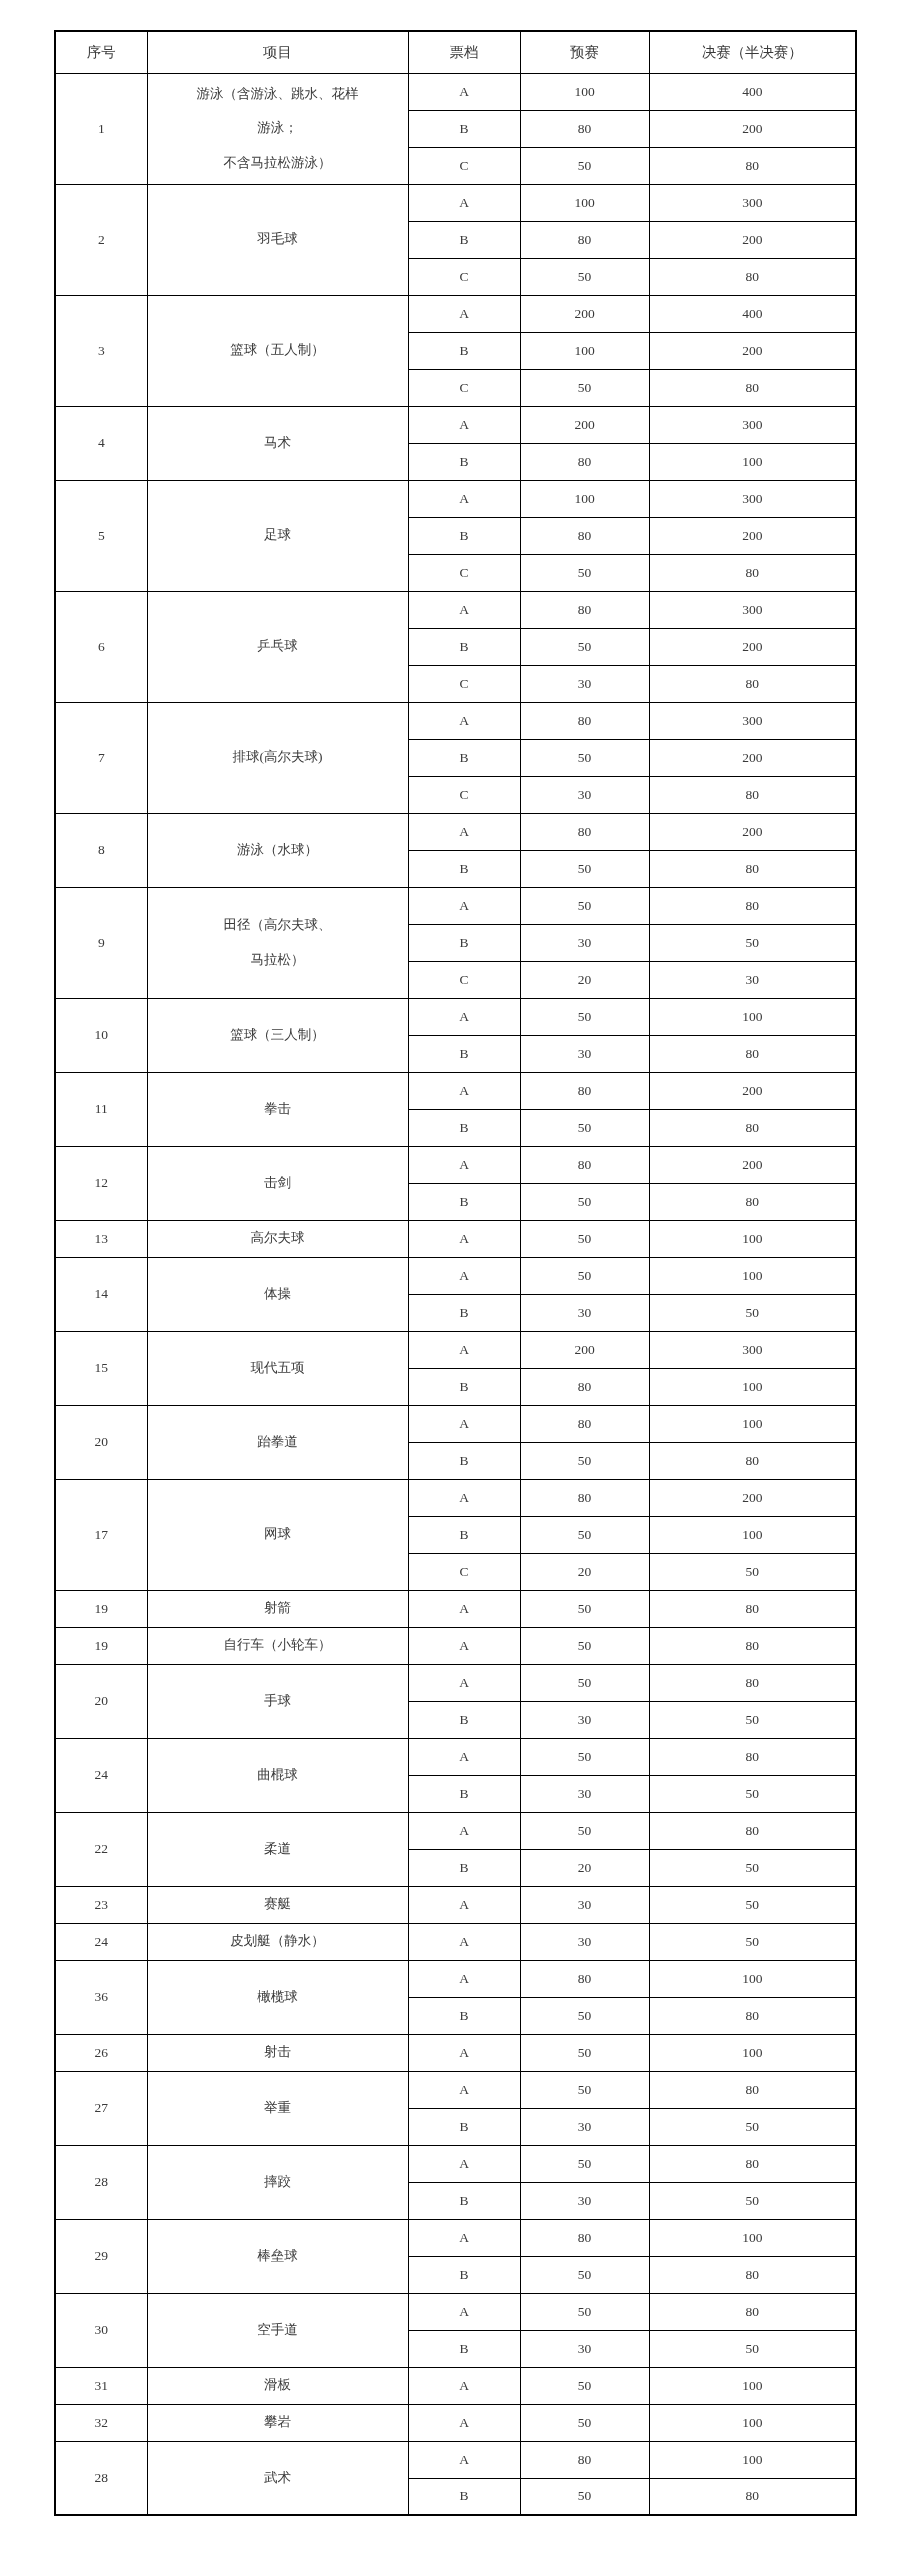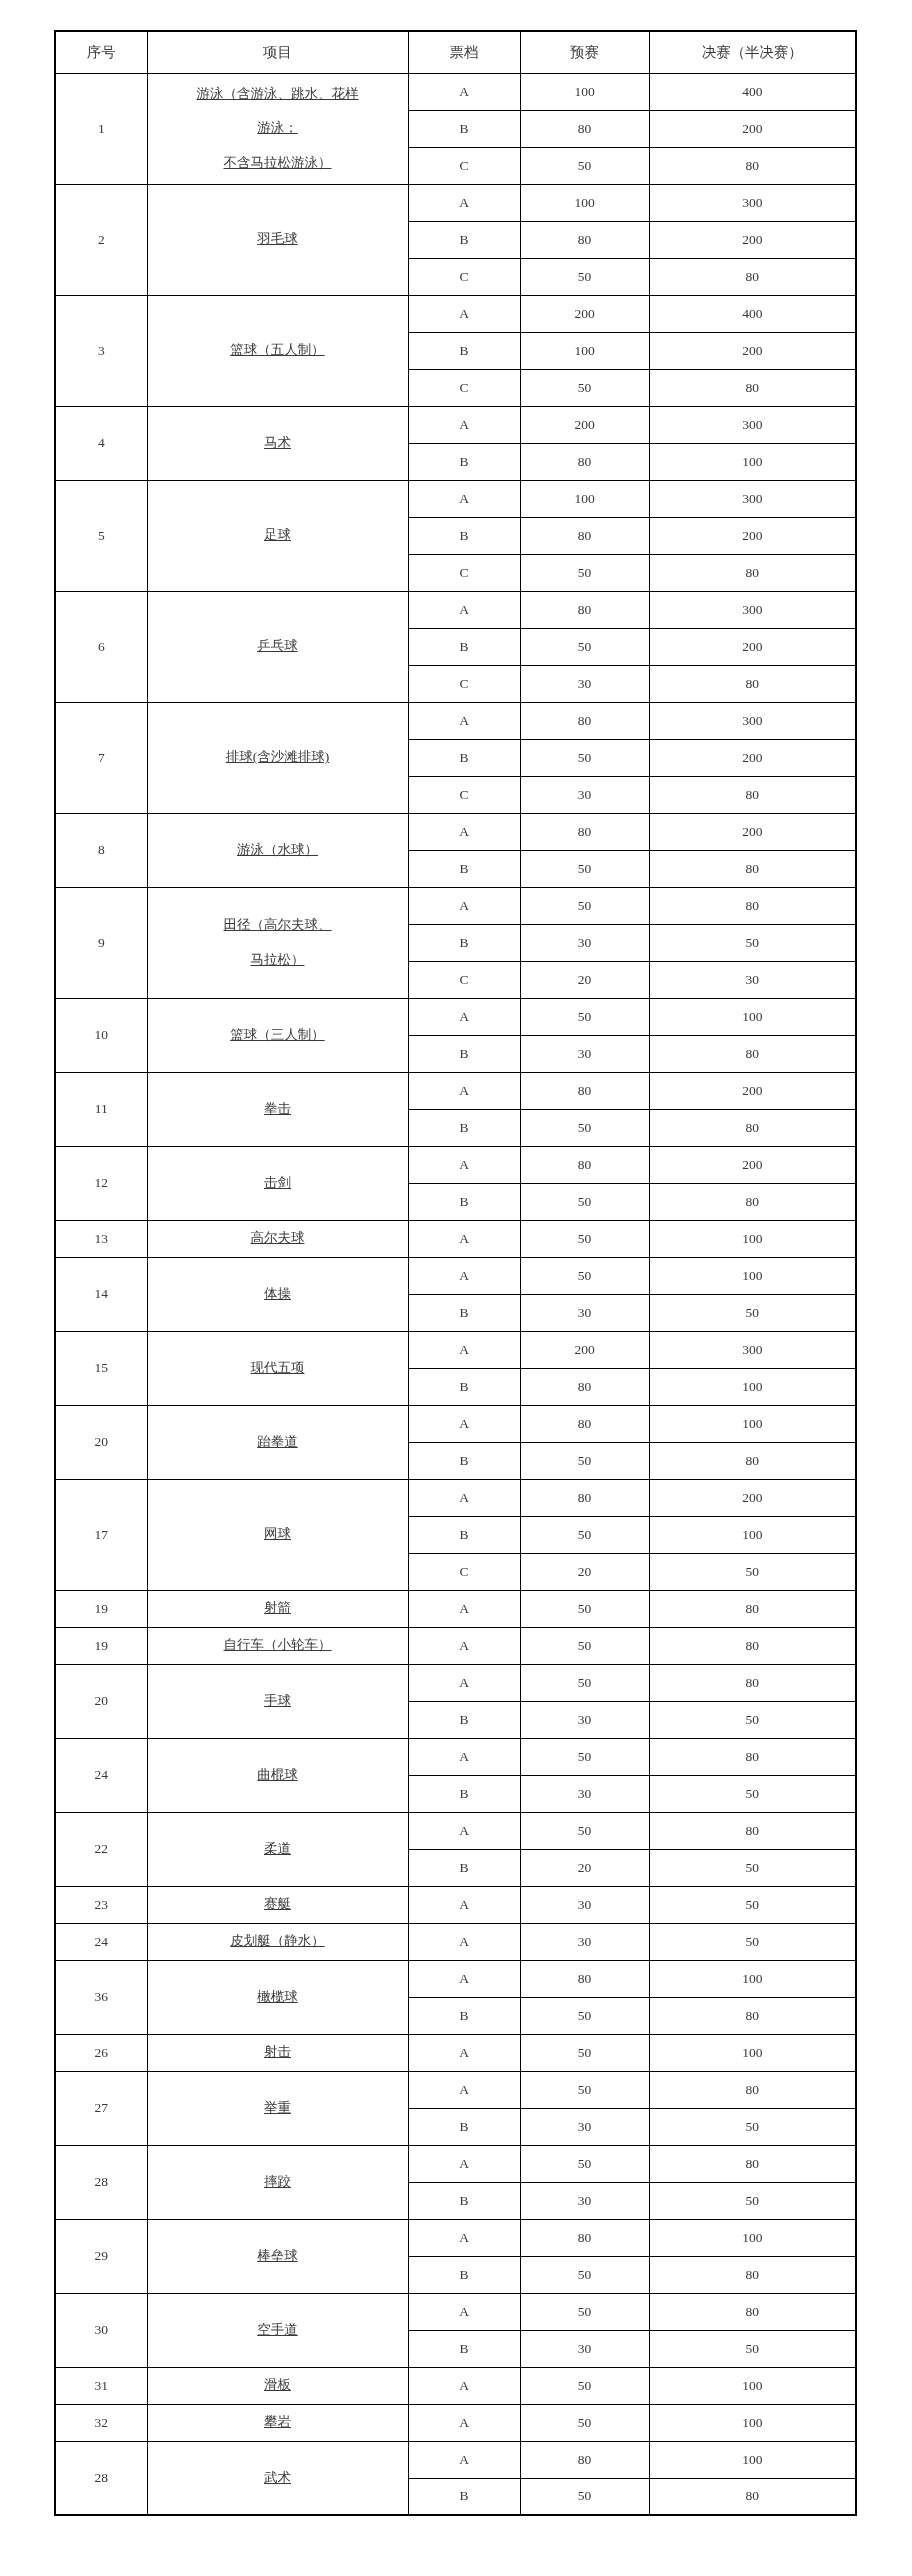--- a/index.html
+++ b/index.html
@@ -32,21 +32,20 @@
     padding:0 3.4px;
     color:#3a3a3a;
     background:#ffffff;
   }
   .price-table thead tr{height:42px;}
   .price-table tbody tr{height:37px;}
   .price-table th{font-size:14.4px;}
   td.event{
     line-height:2.55;
     white-space:pre-line;
-    text-decoration:underline;
   }
   td.num{font-size:13.5px;}
 </style>
 </head>
 <body>
 
 <div class="page">
   <table class="price-table">
     <colgroup>
       <col style="width:92px">
@@ -159,21 +158,21 @@
           <td class="num">50</td>
           <td class="num">200</td>
         </tr>
         <tr>
           <td class="num">C</td>
           <td class="num">30</td>
           <td class="num">80</td>
         </tr>
         <tr>
           <td class="num" rowspan="3">7</td>
-          <td class="event" rowspan="3">排球(含沙滩排球)</td>
+          <td class="event" rowspan="3">排球(高尔夫球)</td>
           <td class="num">A</td>
           <td class="num">80</td>
           <td class="num">300</td>
         </tr>
         <tr>
           <td class="num">B</td>
           <td class="num">50</td>
           <td class="num">200</td>
         </tr>
         <tr>

